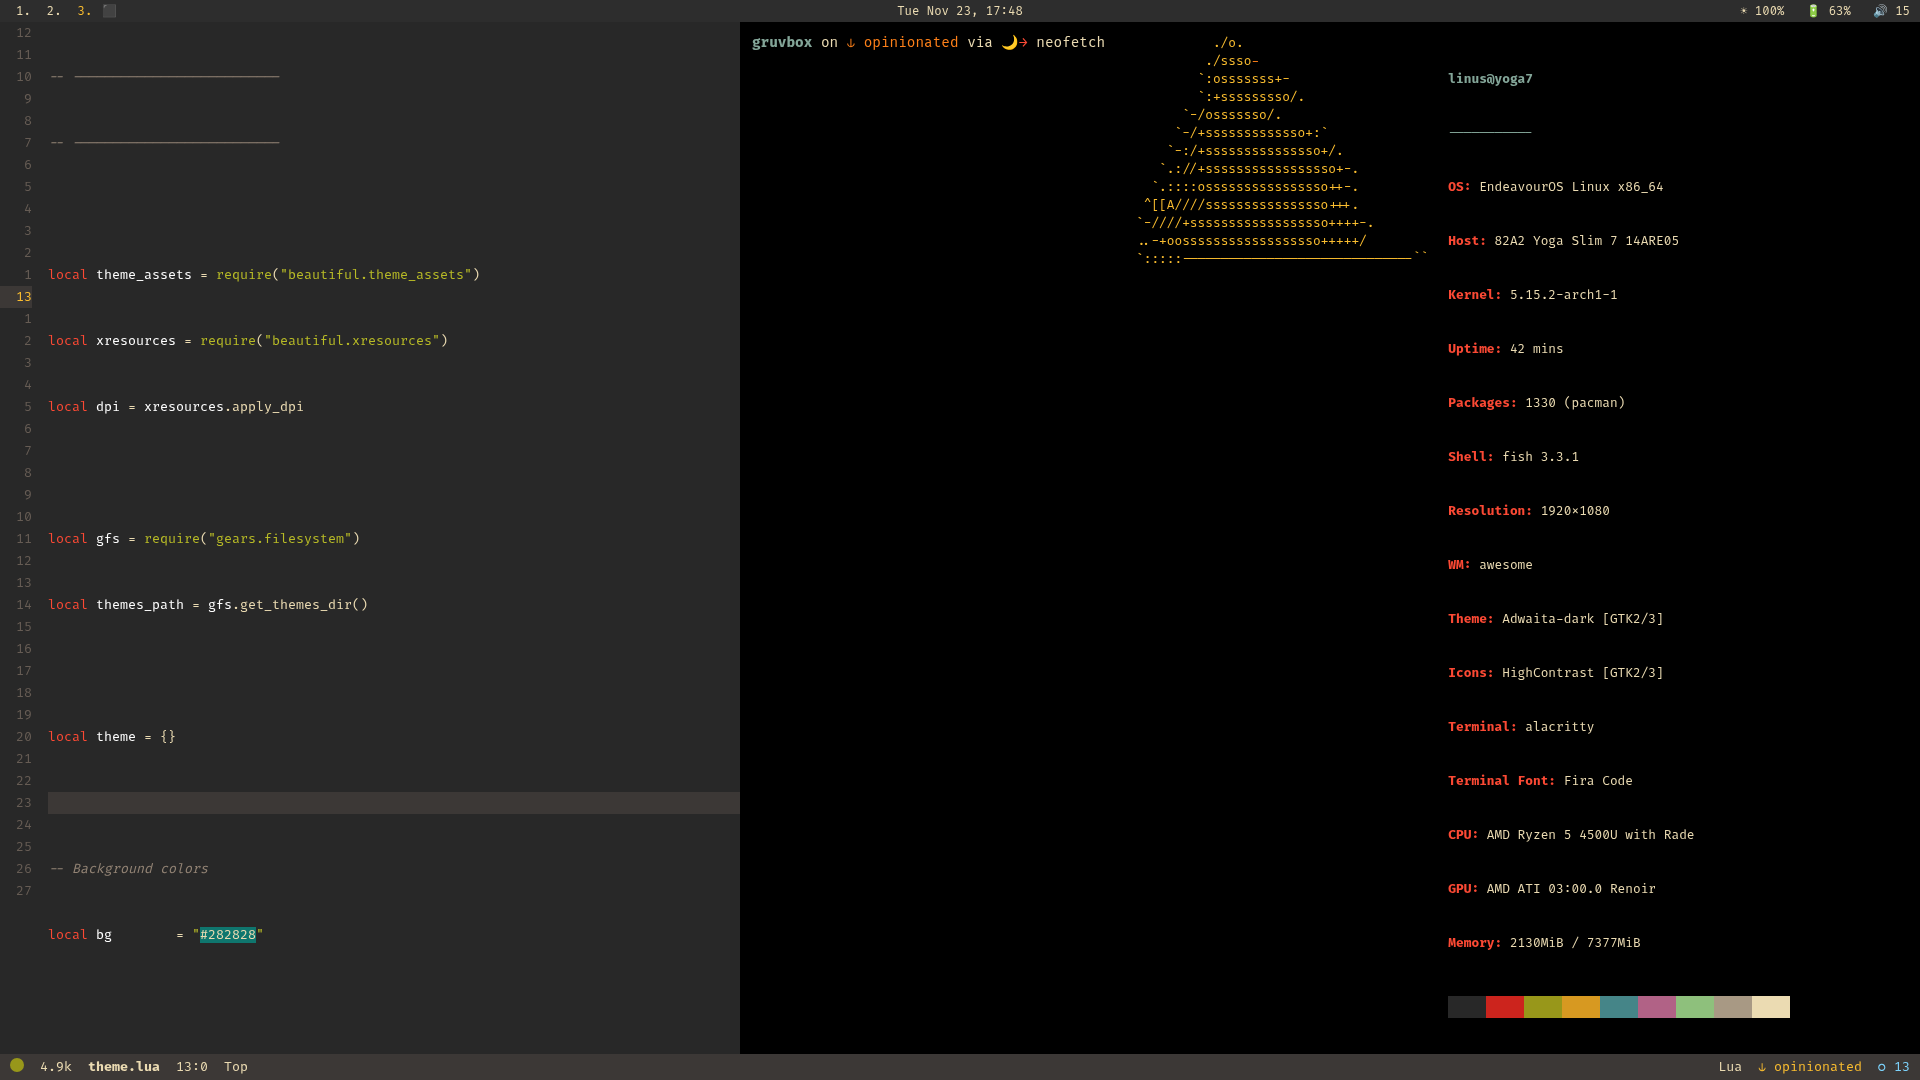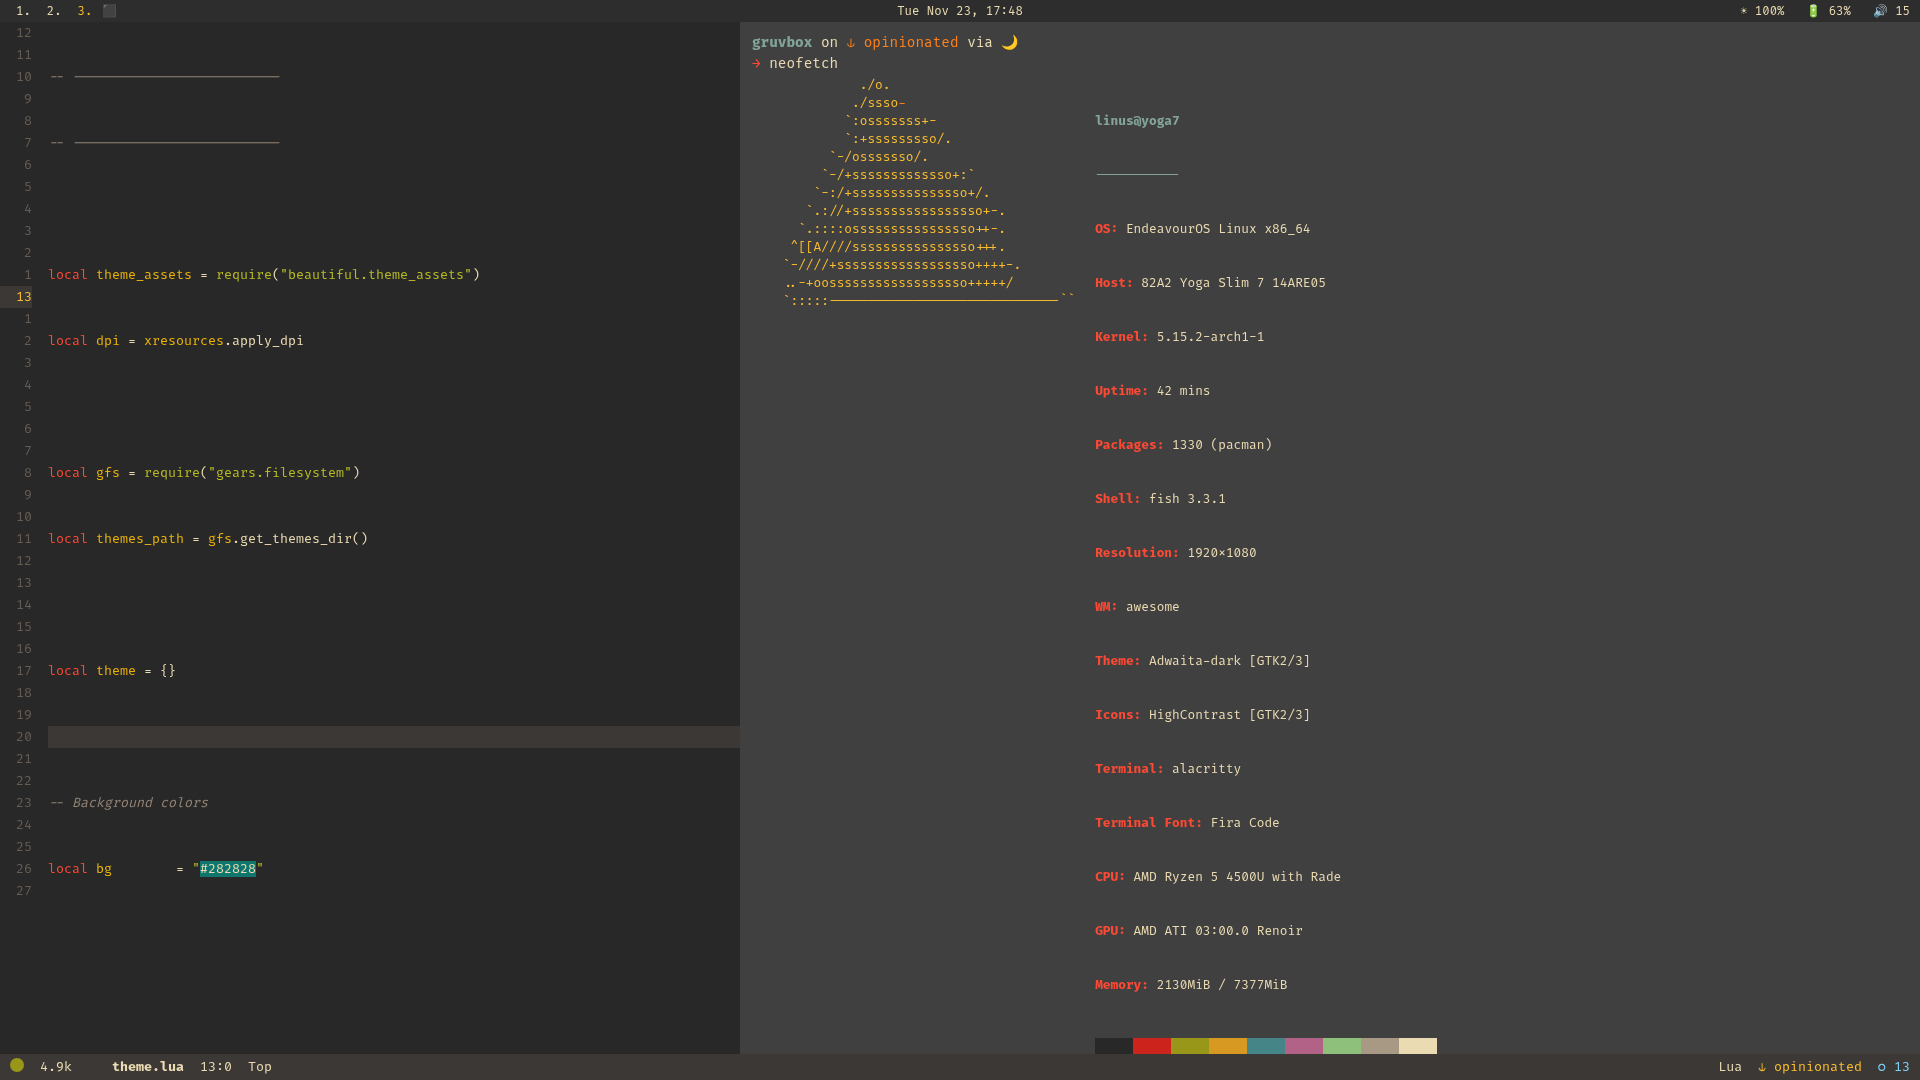--- a/index.html
+++ b/index.html
@@ -91,23 +91,23 @@
       font-size: 13px;
       line-height: 22px;
       padding-left: 8px;
       white-space: pre;
       overflow: hidden;
     }
 
     
     #terminal {
       flex: 1;
-      background: #404040;
-      display: flex;
-      flex-direction: column;
+      background: #000000;
+      display: flex;
+      flex-direction: row;
       padding: 8px 12px;
       overflow: hidden;
     }
 
     
     #statusbar {
       width: 100%;
       height: 26px;
       background: #3c3836;
       display: flex;
@@ -124,21 +124,21 @@
       border-radius: 50%;
       background: #98971a;
       display: inline-block;
     }
 
     
     .kw { color: #fb4934; } 
     .fn { color: #b8bb26; } 
     .str { color: #b8bb26; }
     .comment { color: #928374; font-style: italic; }
-    .var-name { color: #eab308; }
+    .var-name { color: #ffffff; }
 
     
     .term-prompt {
       color: #ebdbb2;
       margin-top: 4px;
     }
     .term-user { color: #83a598; font-weight: bold; }
     .term-branch { color: #fe8019; }
     .term-arrow { color: #fb4934; }
     .term-cmd { color: #ebdbb2; }
@@ -254,20 +254,21 @@
           <div>24</div>
           <div>25</div>
           <div>26</div>
           <div>27</div>
         </div>
         <div class="code-lines">
           <div><span class="comment">-- --------------------------</span></div>
           <div><span class="comment">-- --------------------------</span></div>
           <div>&nbsp;</div>
           <div><span class="kw">local</span> <span class="var-name">theme_assets</span> = <span class="fn">require</span>(<span class="str">"beautiful.theme_assets"</span>)</div>
+          <div><span class="kw">local</span> <span class="var-name">xresources</span> = <span class="fn">require</span>(<span class="str">"beautiful.xresources"</span>)</div>
           <div><span class="kw">local</span> <span class="var-name">dpi</span> = <span class="var-name">xresources</span>.apply_dpi</div>
           <div>&nbsp;</div>
           <div><span class="kw">local</span> <span class="var-name">gfs</span> = <span class="fn">require</span>(<span class="str">"gears.filesystem"</span>)</div>
           <div><span class="kw">local</span> <span class="var-name">themes_path</span> = <span class="var-name">gfs</span>.get_themes_dir()</div>
           <div>&nbsp;</div>
           <div><span class="kw">local</span> <span class="var-name">theme</span> = {}</div>
           <div style="background:#3c3836;">&nbsp;</div>
           <div><span class="comment">-- Background colors</span></div>
           <div><span class="kw">local</span> <span class="var-name">bg</span>        = <span class="str">"</span><span style="background:#0f766e; color:#ebdbb2;margin-top:24px;">#282828</span><span class="str">"</span></div>
           
@@ -359,20 +360,20 @@
         </div>
       </div>
     </div>
 
   </div>
 </div>
 
 <div id="statusbar">
   <span><span class="status-dot"></span></span>
   <span>4.9k</span>
-  <span style="font-weight:bold;margin-left:24px;">theme.lua</span>
+  <span style="font-weight:bold;">theme.lua</span>
   <span>13:0</span>
   <span>Top</span>
   <span style="flex:1;"></span>
   <span>Lua</span>
   <span style="color:#fabd2f;">⫝ <span>opinionated</span></span>
   <span style="color:#7dd3fc;">◯ <span>13</span></span>
 </div>
 
 </body></html>

